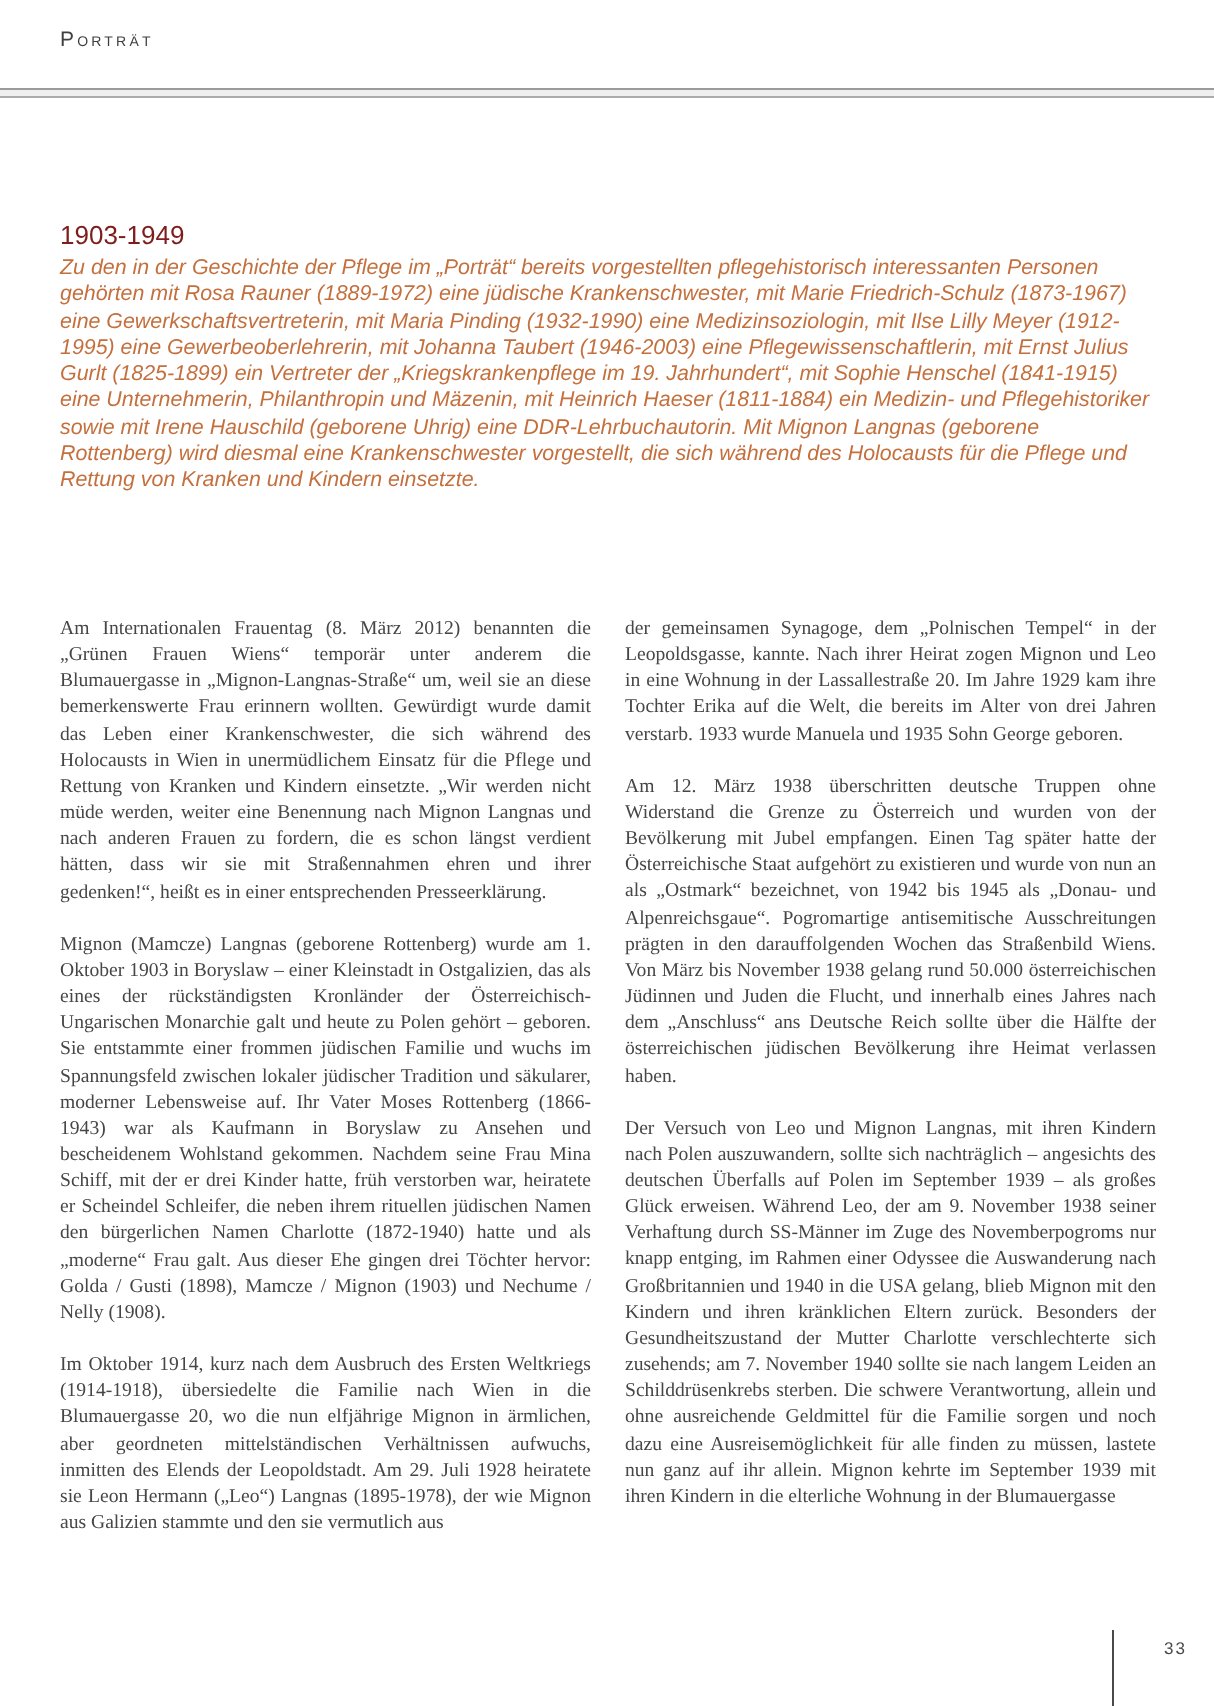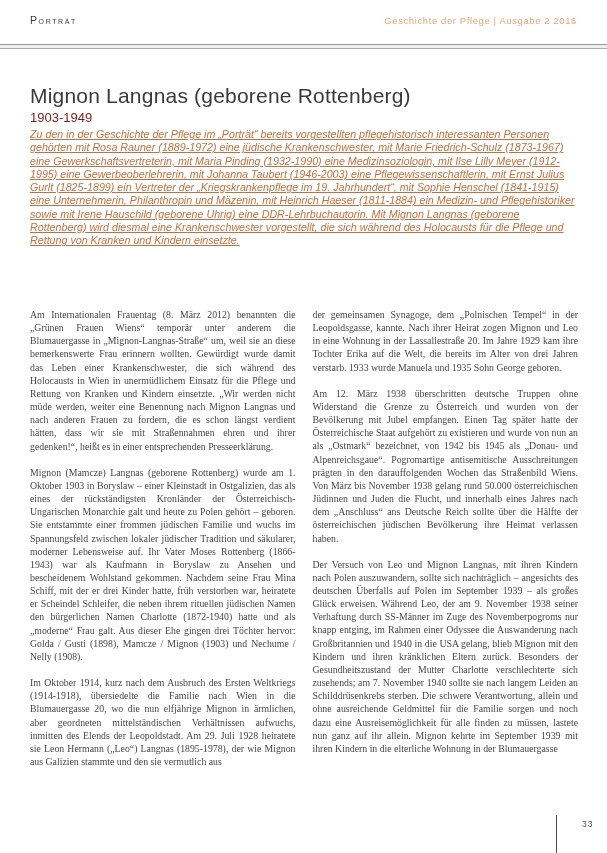--- a/index.html
+++ b/index.html
@@ -36,21 +36,20 @@
   }
   .article-years{
     position:absolute;top:110px;left:30px;
     font-size:13px;color:#7f1d1d;
   }
   .article-abstract{
     position:absolute;top:128px;left:30px;width:548px;
     margin:0;font-style:italic;
     font-size:10.7px;line-height:13.3px;color:#c4703e;
     text-align:left;
-    text-decoration:underline;
   }
   
   .body-columns{
     position:absolute;top:308px;left:30px;width:548px;
     display:flex;gap:17px;font-family:Liberation Serif, serif;
   }
   .col{flex:1 1 0;min-width:0;}
   .col p{
     margin:0 0 13px 0;
     font-size:9.8px;line-height:13.15px;
@@ -76,26 +75,24 @@
     font-size:8.5px;letter-spacing:1px;color:#4a4a4a;
   }
 </style>
 </head>
 <body>
 
 <div class="page">
 
   <div class="running-head">
     <span class="section-label">Porträt</span>
-    <span class="issue-label">Geschichte der Pflege | Ausgabe 2 2016</span>
   </div>
 
   <div class="header-rule"></div>
 
-  <h1 class="article-title">Mignon Langnas (geborene Rottenberg)</h1>
   <div class="article-years">1903-1949</div>
 
   <p class="article-abstract">Zu den in der Geschichte der Pflege im „Porträt“ bereits vorgestellten pflegehistorisch interessanten Personen gehörten mit Rosa Rauner (1889-1972) eine jüdische Krankenschwester, mit Marie Friedrich-Schulz (1873-1967) eine Gewerkschaftsvertreterin, mit Maria Pinding (1932-1990) eine Medizinsoziologin, mit Ilse Lilly Meyer (1912-1995) eine Gewerbeoberlehrerin, mit Johanna Taubert (1946-2003) eine Pflegewissenschaftlerin, mit Ernst Julius Gurlt (1825-1899) ein Vertreter der „Kriegskrankenpflege im 19. Jahrhundert“, mit Sophie Henschel (1841-1915) eine Unternehmerin, Philanthropin und Mäzenin, mit Heinrich Haeser (1811-1884) ein Medizin- und Pflegehistoriker sowie mit Irene Hauschild (geborene Uhrig) eine DDR-Lehrbuchautorin. Mit Mignon Langnas (geborene Rottenberg) wird diesmal eine Krankenschwester vorgestellt, die sich während des Holocausts für die Pflege und Rettung von Kranken und Kindern einsetzte.</p>
 
   <div class="body-columns">
     <div class="col">
       <p>Am Internationalen Frauentag (8. März 2012) benannten die „Grünen Frauen Wiens“ temporär unter anderem die Blumauergasse in „Mignon-Langnas-Straße“ um, weil sie an diese bemerkenswerte Frau erinnern wollten. Gewürdigt wurde damit das Leben einer Krankenschwester, die sich während des Holocausts in Wien in unermüdlichem Einsatz für die Pflege und Rettung von Kranken und Kindern einsetzte. „Wir werden nicht müde werden, weiter eine Benennung nach Mignon Langnas und nach anderen Frauen zu fordern, die es schon längst verdient hätten, dass wir sie mit Straßennahmen ehren und ihrer gedenken!“, heißt es in einer entsprechenden Presseerklärung.</p>
       <p>Mignon (Mamcze) Langnas (geborene Rottenberg) wurde am 1. Oktober 1903 in Boryslaw – einer Kleinstadt in Ostgalizien, das als eines der rückständigsten Kronländer der Österreichisch-Ungarischen Monarchie galt und heute zu Polen gehört – geboren. Sie entstammte einer frommen jüdischen Familie und wuchs im Spannungsfeld zwischen lokaler jüdischer Tradition und säkularer, moderner Lebensweise auf. Ihr Vater Moses Rottenberg (1866-1943) war als Kaufmann in Boryslaw zu Ansehen und bescheidenem Wohlstand gekommen. Nachdem seine Frau Mina Schiff, mit der er drei Kinder hatte, früh verstorben war, heiratete er Scheindel Schleifer, die neben ihrem rituellen jüdischen Namen den bürgerlichen Namen Charlotte (1872-1940) hatte und als „moderne“ Frau galt. Aus dieser Ehe gingen drei Töchter hervor: Golda / Gusti (1898), Mamcze / Mignon (1903) und Nechume / Nelly (1908).</p>
       <p>Im Oktober 1914, kurz nach dem Ausbruch des Ersten Weltkriegs (1914-1918), übersiedelte die Familie nach Wien in die Blumauergasse 20, wo die nun elfjährige Mignon in ärmlichen, aber geordneten mittelständischen Verhältnissen aufwuchs, inmitten des Elends der Leopoldstadt. Am 29. Juli 1928 heiratete sie Leon Hermann („Leo“) Langnas (1895-1978), der wie Mignon aus Galizien stammte und den sie vermutlich aus</p>
     </div>

